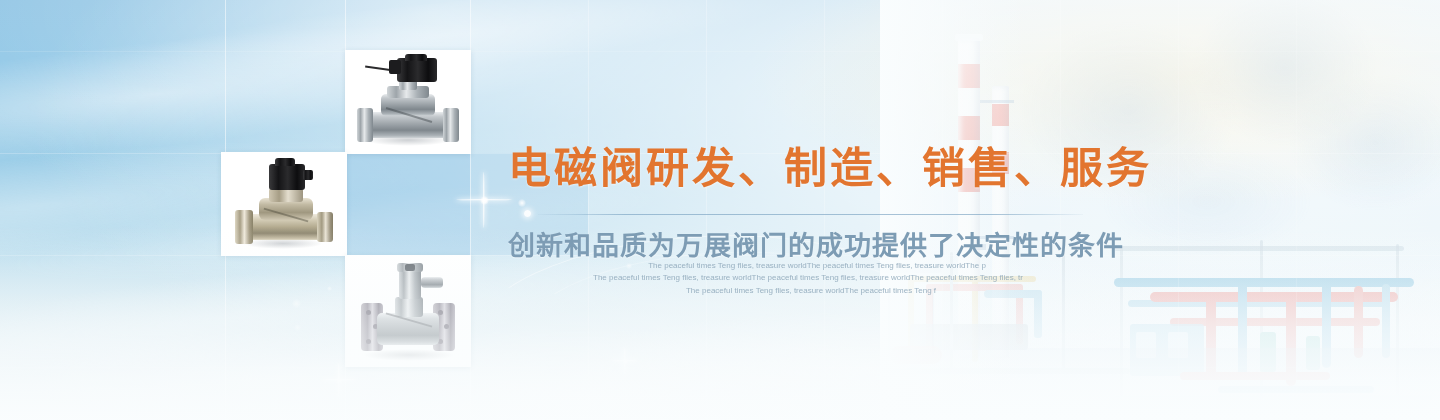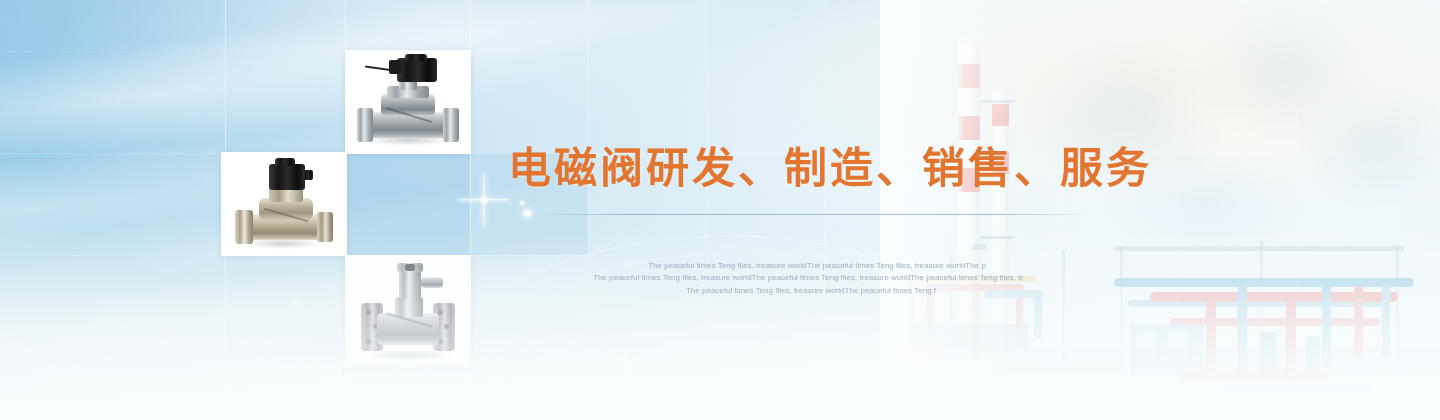--- a/index.html
+++ b/index.html
@@ -461,20 +461,21 @@
 
   <div class="swoosh" style="left:470px; top:236px; width:470px; height:190px; transform:rotate(-3deg);"></div>
   <div class="swoosh" style="left:520px; top:252px; width:420px; height:160px; transform:rotate(-2deg); opacity:.6;"></div>
 
   <div class="haze-bottom"></div>
 
   <div class="text-block">
     <div class="headline">电磁阀研发、制造、销售、服务</div>
     <div class="rule-dot"></div>
     <div class="rule"></div>
+    <div class="subline">创新和品质为万展阀门的成功提供了决定性的条件</div>
     <div class="blurb">
       <span class="l1">The peaceful times Teng flies, treasure worldThe peaceful times Teng flies, treasure worldThe p</span>
       <span class="l2">The peaceful times Teng flies, treasure worldThe peaceful times Teng flies, treasure worldThe peaceful times Teng flies, tr</span>
       <span class="l3">The peaceful times Teng flies, treasure worldThe peaceful times Teng f</span>
     </div>
   </div>
 
 </div>
 
 </body></html>

